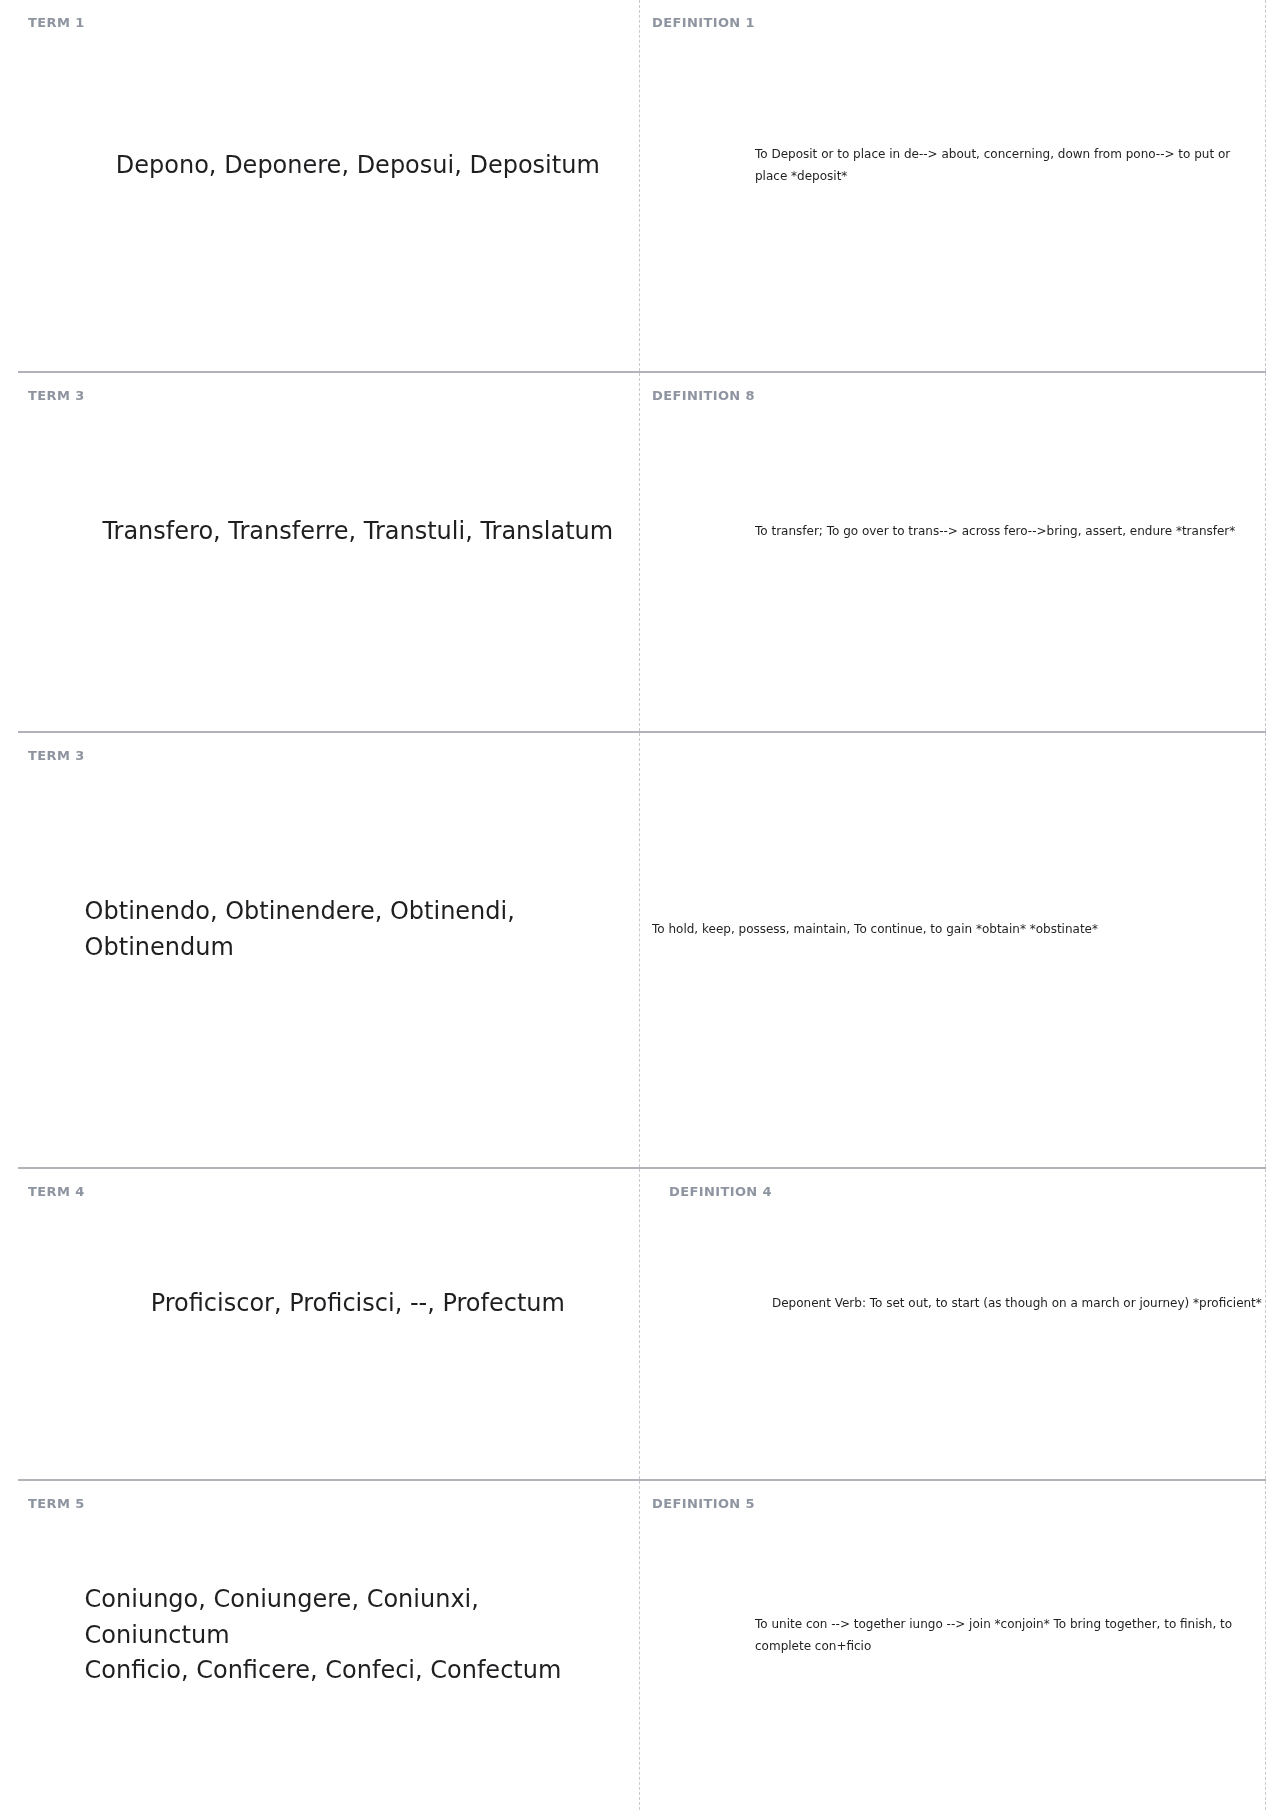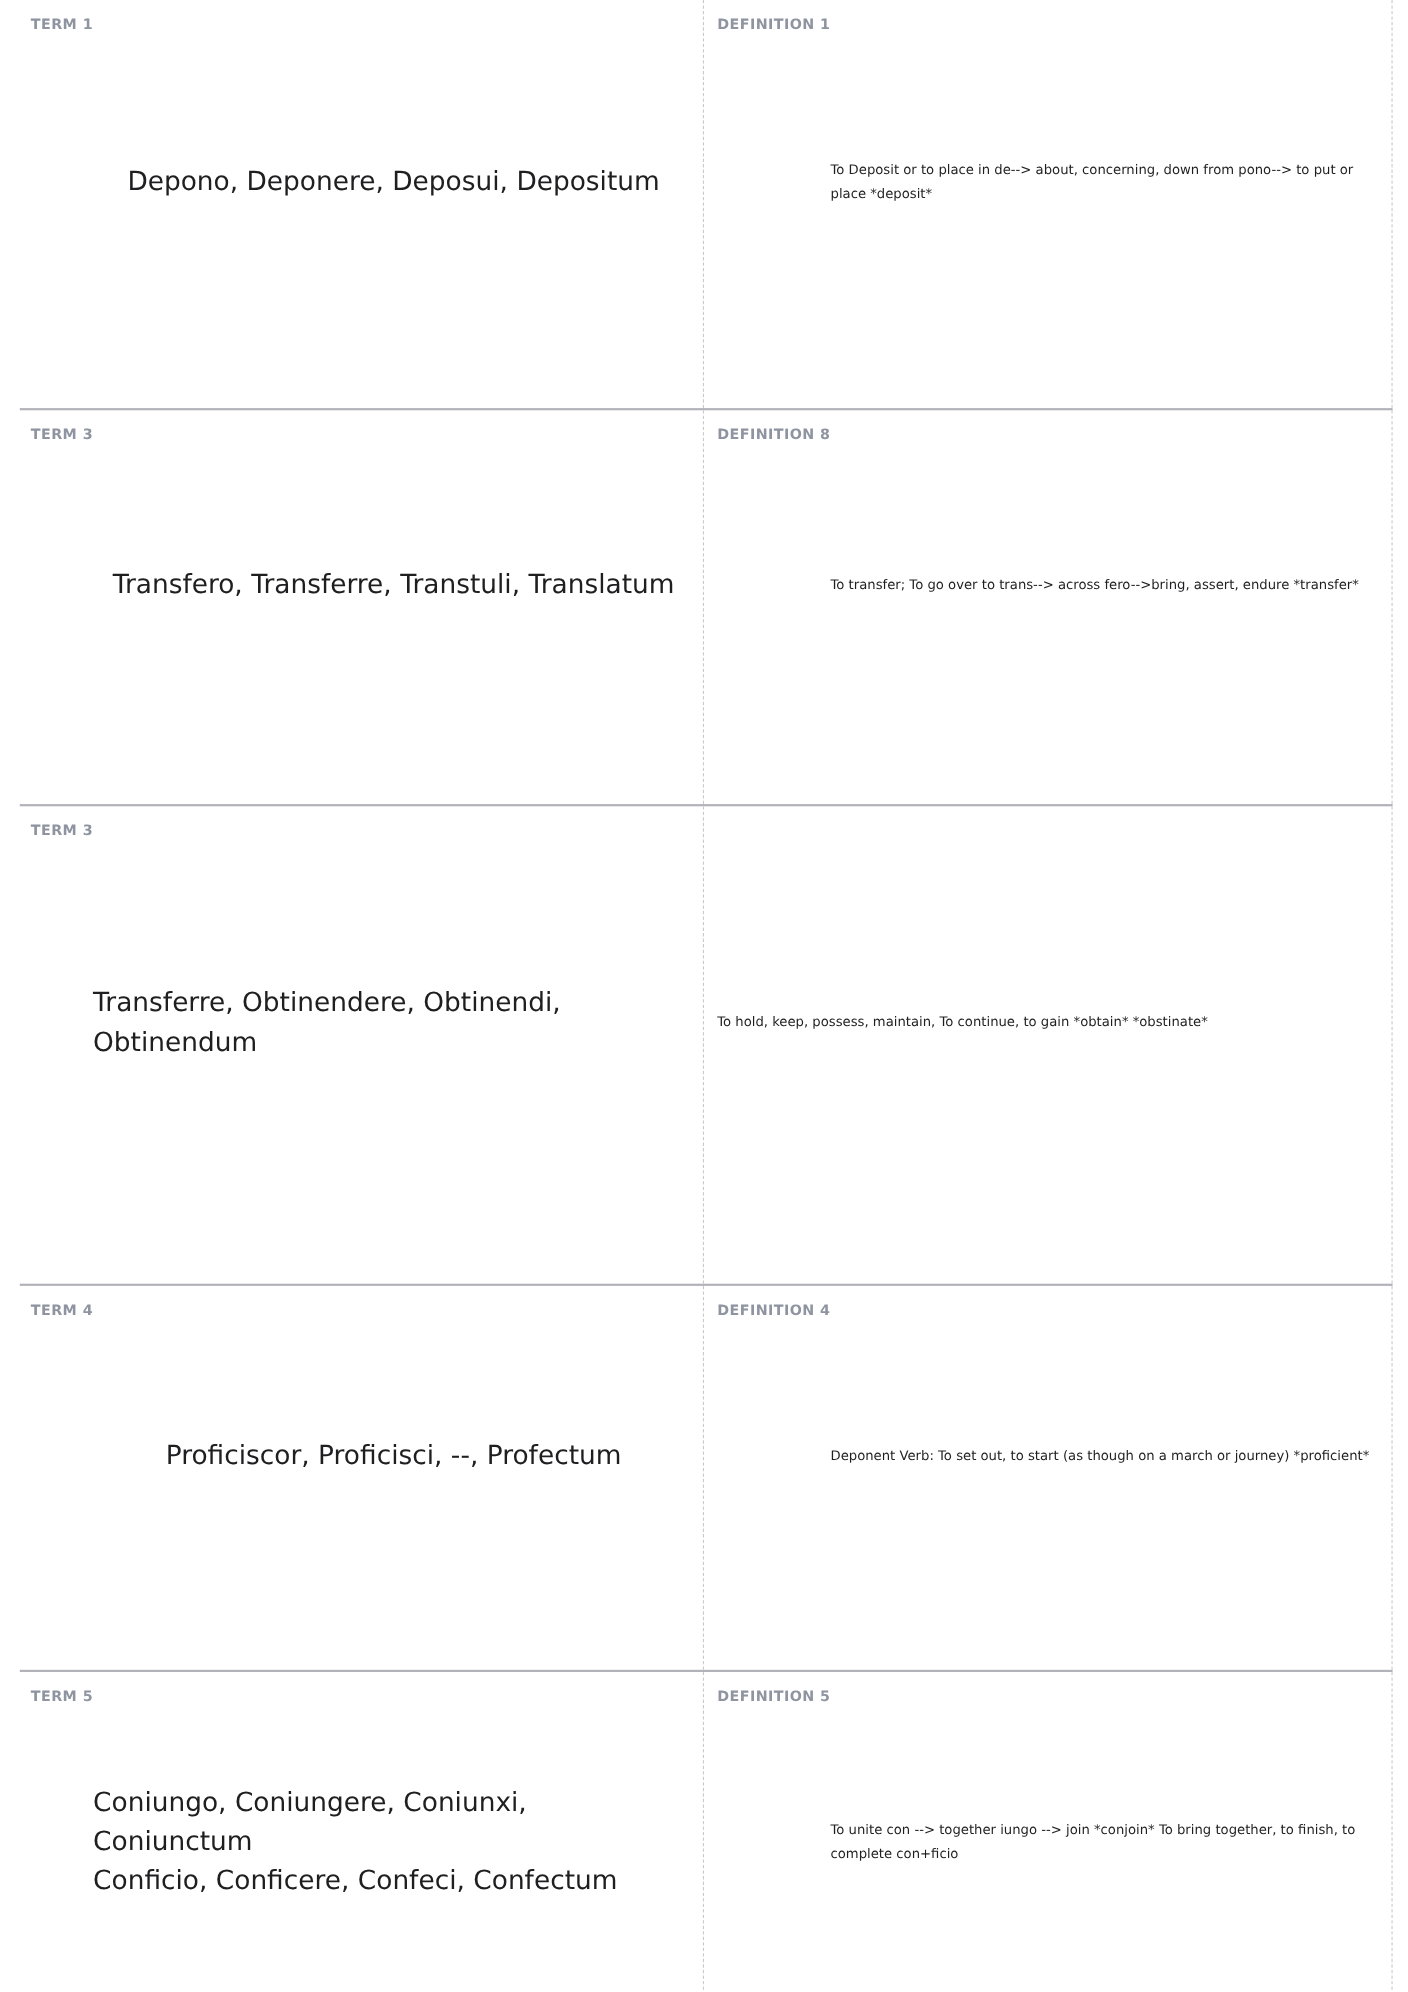--- a/index.html
+++ b/index.html
@@ -21,21 +21,21 @@
   }
   .row {
     box-sizing: border-box;
     display: flex;
     margin: 0 14px 0 18px;
     border-bottom: 2px solid #b2b3b8;
   }
   .row:nth-of-type(1) { height: 373px; }
   .row:nth-of-type(2) { height: 360px; }
   .row:nth-of-type(3) { height: 436px; }
-  .row:nth-of-type(4) { height: 351px; }
+  .row:nth-of-type(4) { height: 312px; gap: 17px; }
   .row:nth-of-type(5) { height: 351px; }
   .cell {
     box-sizing: border-box;
     display: flex;
     flex-direction: row;
   }
   .term-cell {
     width: 622px;
     border-right: 1px dashed #c9cacf;
     padding-left: 10px;
@@ -126,21 +126,21 @@
       <div class="cell-content">
         <div class="def-text">To transfer; To go over to trans--&gt; across fero--&gt;bring, assert, endure *transfer*</div>
       </div>
     </div>
   </div>
 
   <div class="row">
     <div class="cell term-cell">
       <div class="cell-label">TERM 3</div>
       <div class="cell-content">
-        <div class="term-text">Transferre, Obtinendere, Obtinendi,
+        <div class="term-text">Obtinendo, Obtinendere, Obtinendi,
 Obtinendum</div>
       </div>
     </div>
     <div class="cell def-cell">
       <div class="cell-content">
         <div class="def-text">To hold, keep, possess, maintain, To continue, to gain *obtain* *obstinate*</div>
       </div>
     </div>
   </div>
 

